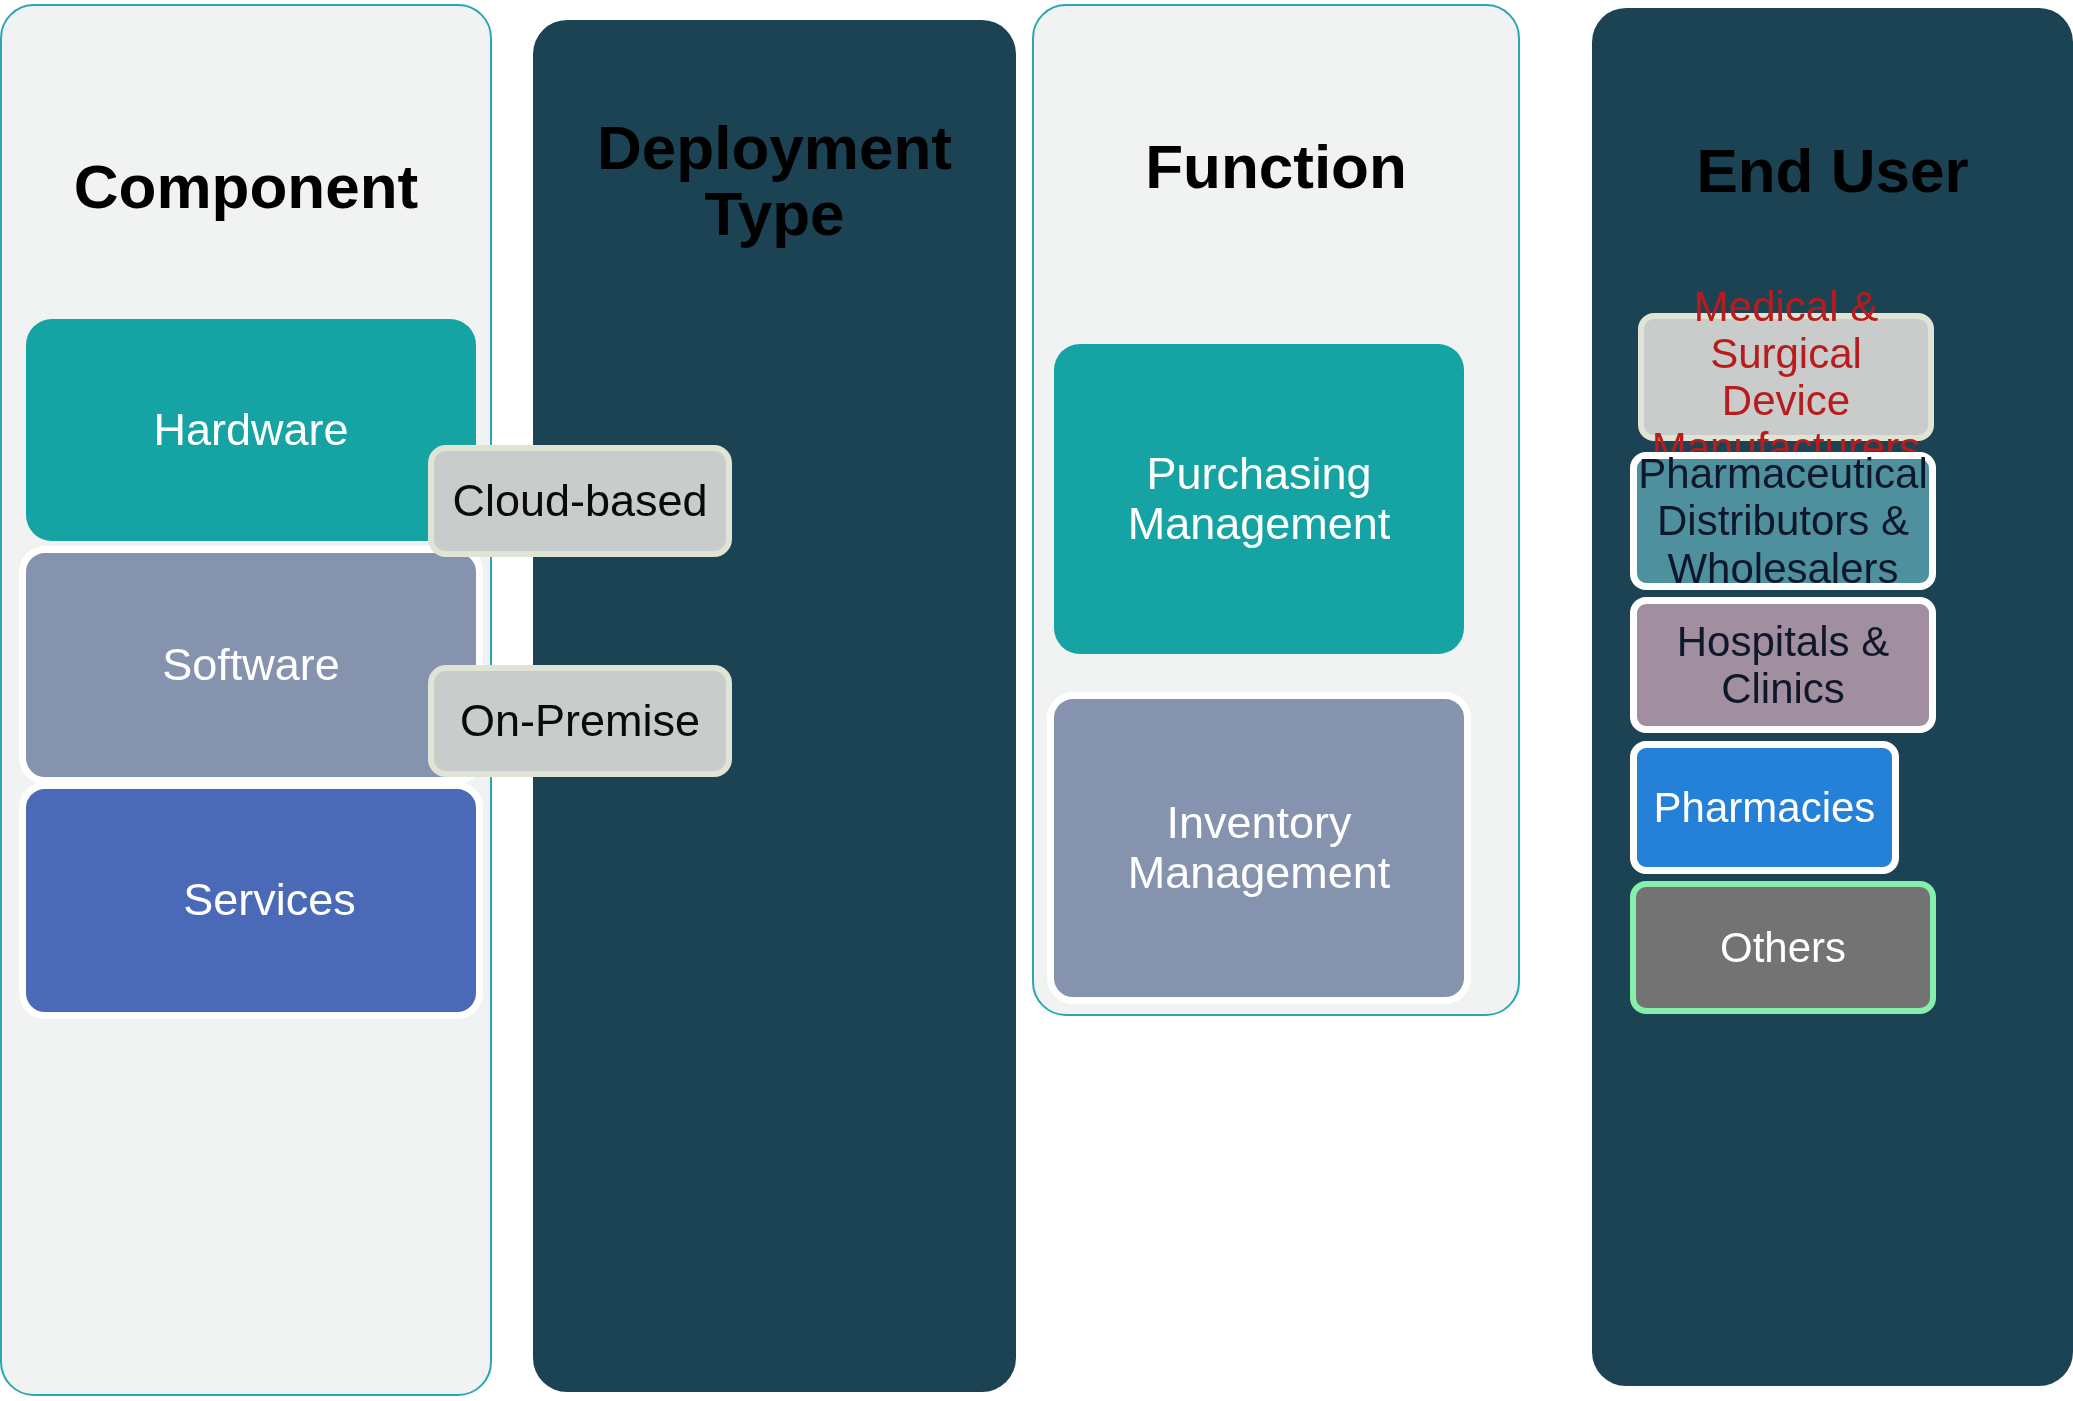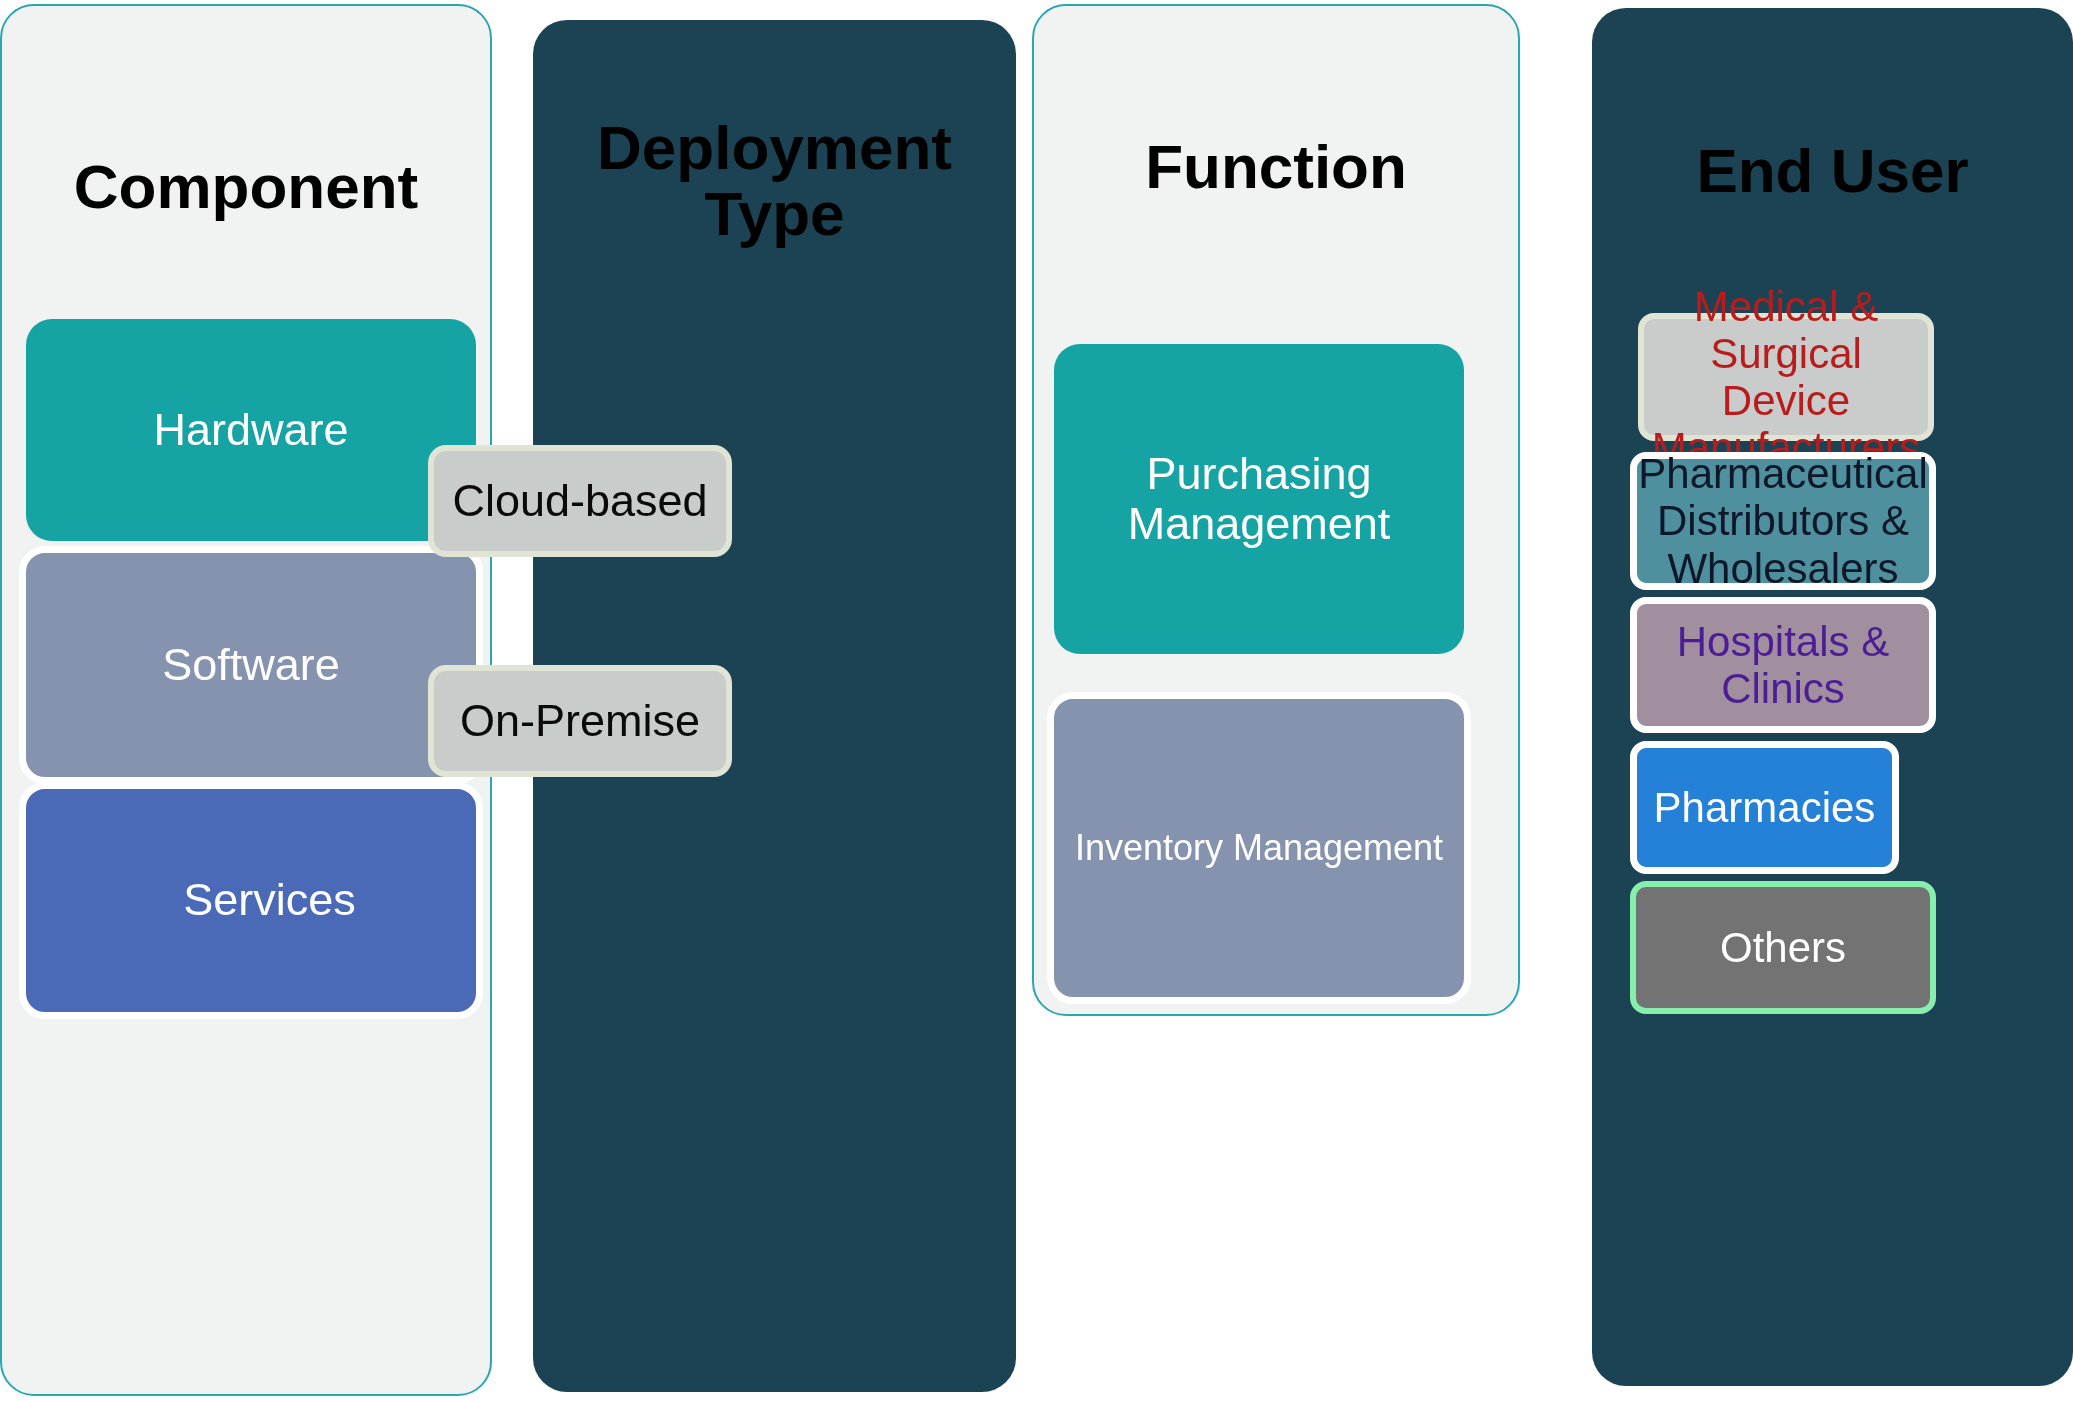--- a/index.html
+++ b/index.html
@@ -19,21 +19,21 @@
   .b-teal   {background:#16a3a3;color:#ffffff;border-radius:26px;}
   .b-slate  {background:#8593ae;color:#ffffff;border-radius:26px;border:7px solid #ffffff;}
   .b-blue   {background:#4a6ab8;color:#ffffff;border-radius:26px;border:7px solid #ffffff;padding-left:37px;}
 
   
   .b-gray   {background:#c8cccb;color:#0a0a0a;border-radius:18px;border:6px solid #dfe4d4;}
 
   
   .b-eu-gray {background:#c9ccca;color:#b91c1c;border-radius:16px;border:6px solid #dfe4d4;}
   .b-eu-tealmut{background:#4f909e;color:#0f172a;border-radius:16px;border:7px solid #ffffff;}
-  .b-eu-mauve{background:#a18fa0;color:#4c1d95;border-radius:16px;border:7px solid #ffffff;}
+  .b-eu-mauve{background:#a18fa0;color:#0f172a;border-radius:16px;border:7px solid #ffffff;}
   .b-eu-brightblue{background:#2580d8;color:#ffffff;border-radius:16px;border:7px solid #ffffff;}
   .b-eu-grayblue{background:#737373;color:#ffffff;border-radius:16px;border:6px solid #86efac;}
 
   .overflow-label{width:120%;white-space:normal;}
 </style>
 </head>
 <body>
 
 <div id="stage">
 
@@ -65,21 +65,21 @@
     </div>
   </div>
 
   <div class="column col-light" style="left:1032px;top:4px;width:488px;height:1012px;">
     <div class="col-head" style="top:128px;font-size:62px;">Function</div>
 
     <div class="box b-teal" style="left:20px;top:338px;width:410px;height:310px;font-size:45px;">
       <span>Purchasing Management</span>
     </div>
 
-    <div class="box b-slate" style="left:13px;top:686px;width:424px;height:312px;font-size:36px;">
+    <div class="box b-slate" style="left:13px;top:686px;width:424px;height:312px;font-size:45px;">
       <span>Inventory Management</span>
     </div>
   </div>
 
   <div class="column col-dark" style="left:1592px;top:8px;width:481px;height:1378px;">
     <div class="col-head" style="top:130px;font-size:62px;">End User</div>
 
     <div class="box b-eu-gray" style="left:46px;top:305px;width:296px;height:128px;font-size:42px;">
       <span class="overflow-label">Medical &amp; Surgical Device Manufacturers</span>
     </div>

